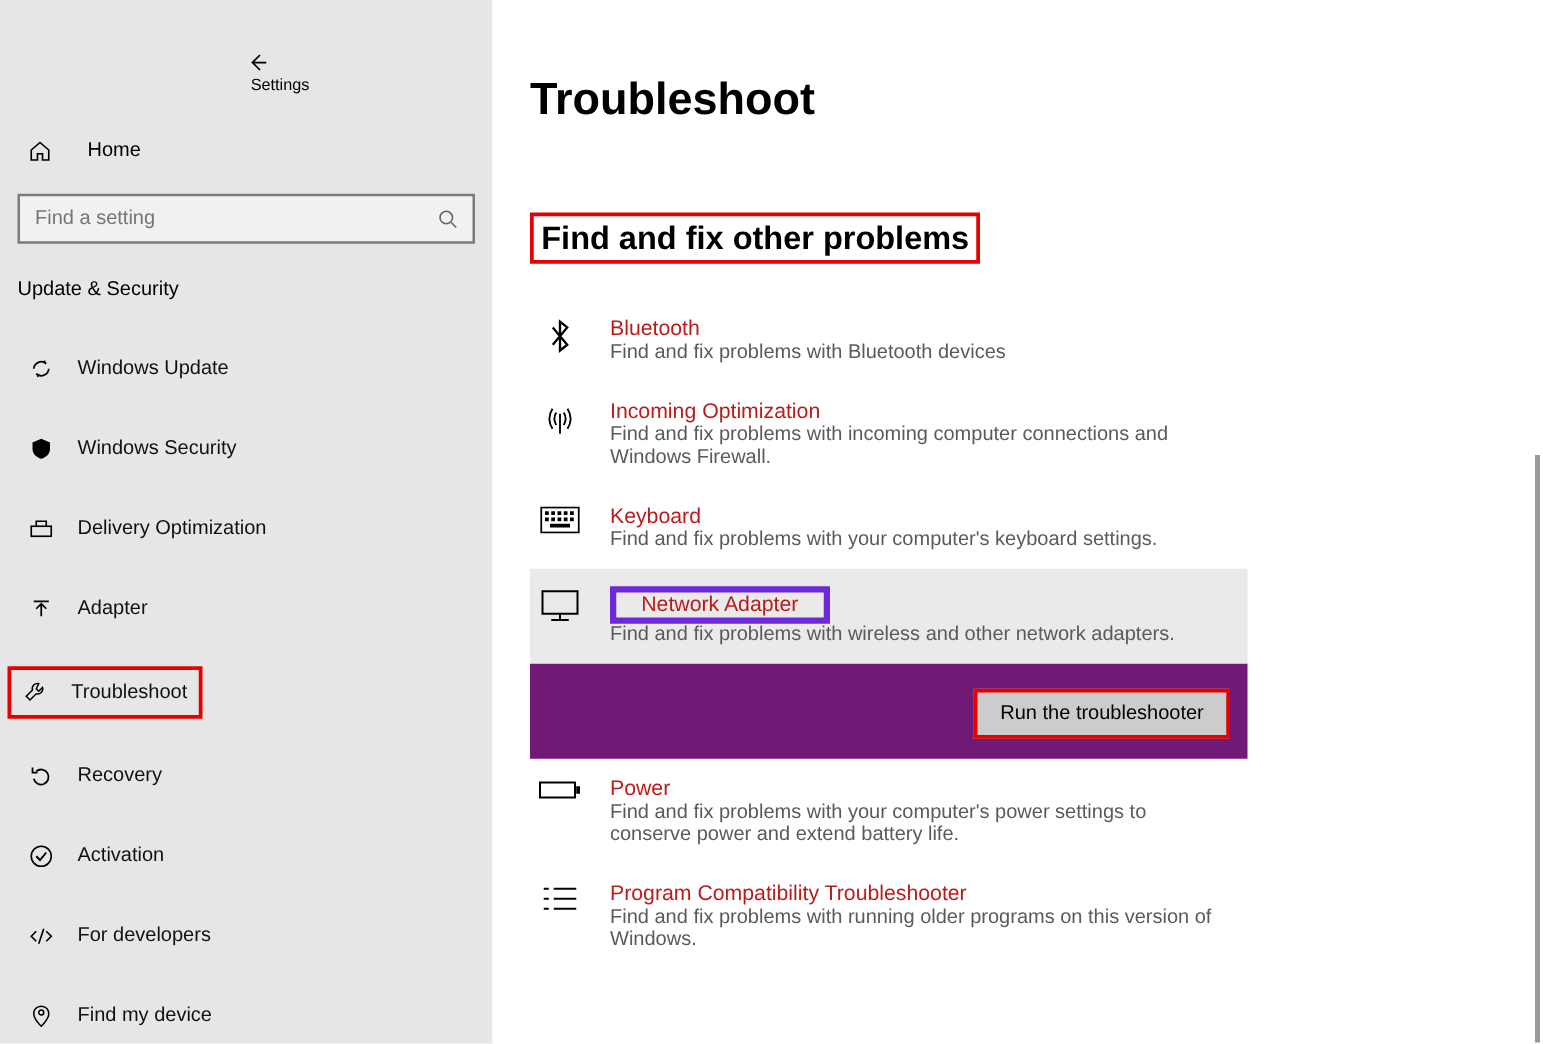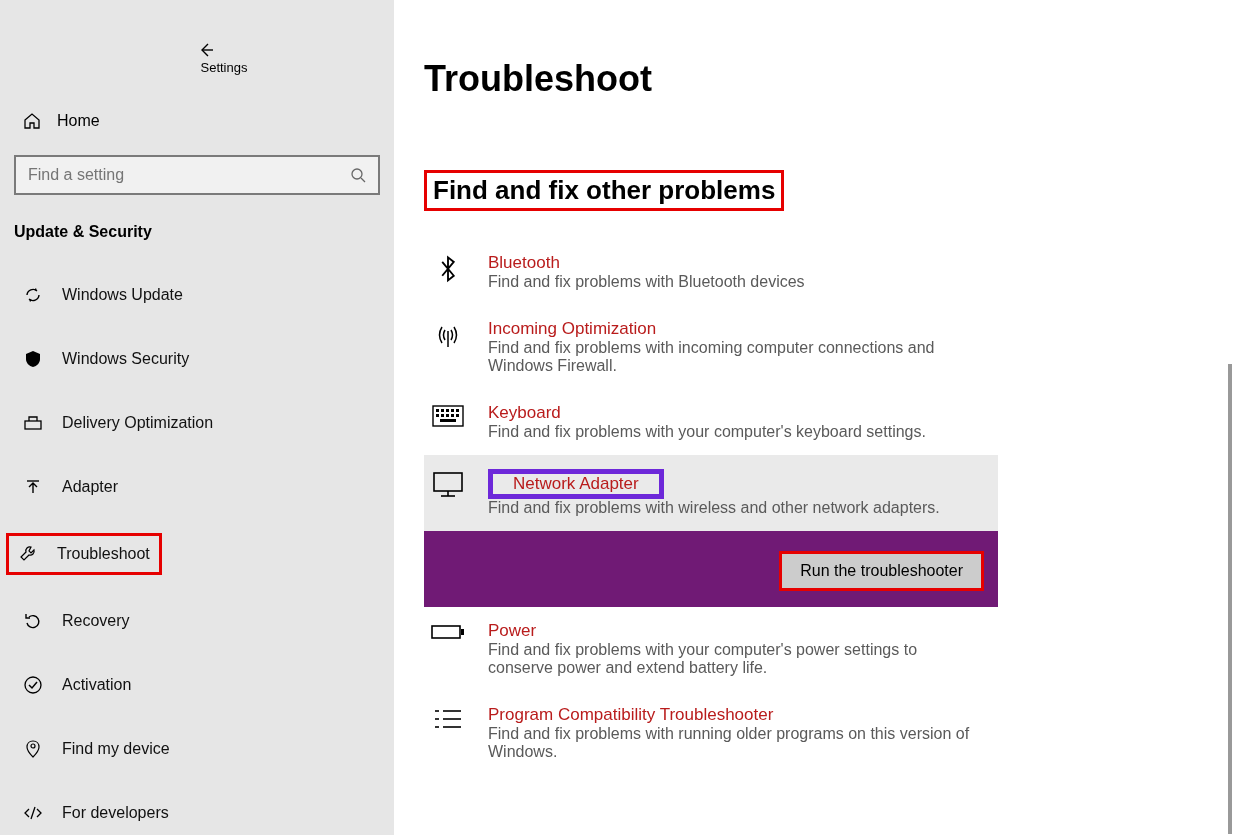--- a/index.html
+++ b/index.html
@@ -8,27 +8,27 @@
   
   .titlebar { height: 40px; display: flex; align-items: center; padding-left: 18px; flex-direction: column; }
   .titlebar .back { width: 20px; height: 20px; display:flex; align-items:center; justify-content:center; cursor:pointer; }
   .titlebar .title { margin-left: 36px; font-size: 13px; color:#000; }
   .win-controls { position:absolute; top:0; right:0; display:flex; }
   .win-btn { width:46px; height:32px; display:flex; align-items:center; justify-content:center; cursor:pointer; }
 
   
   .sidebar { position:absolute; top:0; left:0; width:394px; height:835px; background:#e6e6e6; padding-top:40px; }
   .sidebar-inner { padding: 25px 14px 0 14px; }
-  .home-row { display:flex; align-items:center; gap:15px; padding:6px 8px; margin-bottom:18px; cursor:pointer; }
+  .home-row { display:flex; align-items:center; gap:28px; padding:6px 8px; margin-bottom:18px; cursor:pointer; }
   .home-row .label { font-size:16px; color:#000; }
   .search-wrap { border:2px solid #7a7a7a; background:#f1f1f1; height:40px; display:flex; align-items:center; padding:0 12px; margin-bottom:24px;justify-content:flex-end; }
   .search-wrap input { border:none; background:transparent; outline:none; flex:1; font-size:16px; color:#555; }
   .search-wrap .sicon { color:#555; }
 
-  .subsection { font-size:16px; font-weight:700; color:#000; padding:4px 0 0 0; margin-bottom:36px; }
+  .subsection { font-size:16px; font-weight:400; color:#000; padding:4px 0 0 0; margin-bottom:36px; }
 
   .nav-item { display:flex; align-items:center; gap:18px; padding:8px 8px; margin-bottom:28px; font-size:16px; color:#111; cursor:pointer; }
   .nav-item .icn { width:22px; display:flex; justify-content:center; }
 
   .highlight-red { border:3px solid #e60000; }
 
   
   .main { position:absolute; left:394px; top:0; right:0; bottom:0; background:#fff; display:flex; flex-direction:column; }
   .main-header { padding:58px 0 18px 30px; font-size:36px; font-weight:600; color:#000; }
   .content { padding-left:30px; padding-right:30px; overflow:hidden; flex:1; position:relative; }
@@ -157,34 +157,34 @@
             <circle cx="10" cy="10" r="8" stroke="#000" stroke-width="1.3" fill="none"></circle>
             <path d="M6 10 L9 13 L14 7" stroke="#000" stroke-width="1.5" fill="none"></path>
           </svg>
         </span>
       <span>Activation</span>
     </div>
 
     <div class="nav-item">
       <span class="icn">
           <svg width="20" height="20" viewBox="0 0 20 20">
+            <path d="M6 6 L2 10 L6 14 M14 6 L18 10 L14 14 M12 4 L8 16" stroke="#000" stroke-width="1.3" fill="none"></path>
+          </svg>
+        </span>
+      <span>For developers</span>
+    </div>
+
+    <div class="nav-item">
+      <span class="icn">
+          <svg width="20" height="20" viewBox="0 0 20 20">
             <circle cx="10" cy="7" r="2" stroke="#000" stroke-width="1.2" fill="none"></circle>
             <path d="M10 2 C6 2 4 5 4 8 C4 12 10 18 10 18 C10 18 16 12 16 8 C16 5 14 2 10 2 Z" stroke="#000" stroke-width="1.2" fill="none"></path>
           </svg>
         </span>
       <span>Find my device</span>
-    </div>
-
-    <div class="nav-item">
-      <span class="icn">
-          <svg width="20" height="20" viewBox="0 0 20 20">
-            <path d="M6 6 L2 10 L6 14 M14 6 L18 10 L14 14 M12 4 L8 16" stroke="#000" stroke-width="1.3" fill="none"></path>
-          </svg>
-        </span>
-      <span>For developers</span>
     </div>
 
   </div>
 </div>
 
 <div class="win-controls">
   <div class="win-btn">
       <svg width="12" height="12">
         <line x1="1" y1="6" x2="11" y2="6" stroke="#000" stroke-width="1"></line>
       </svg>

